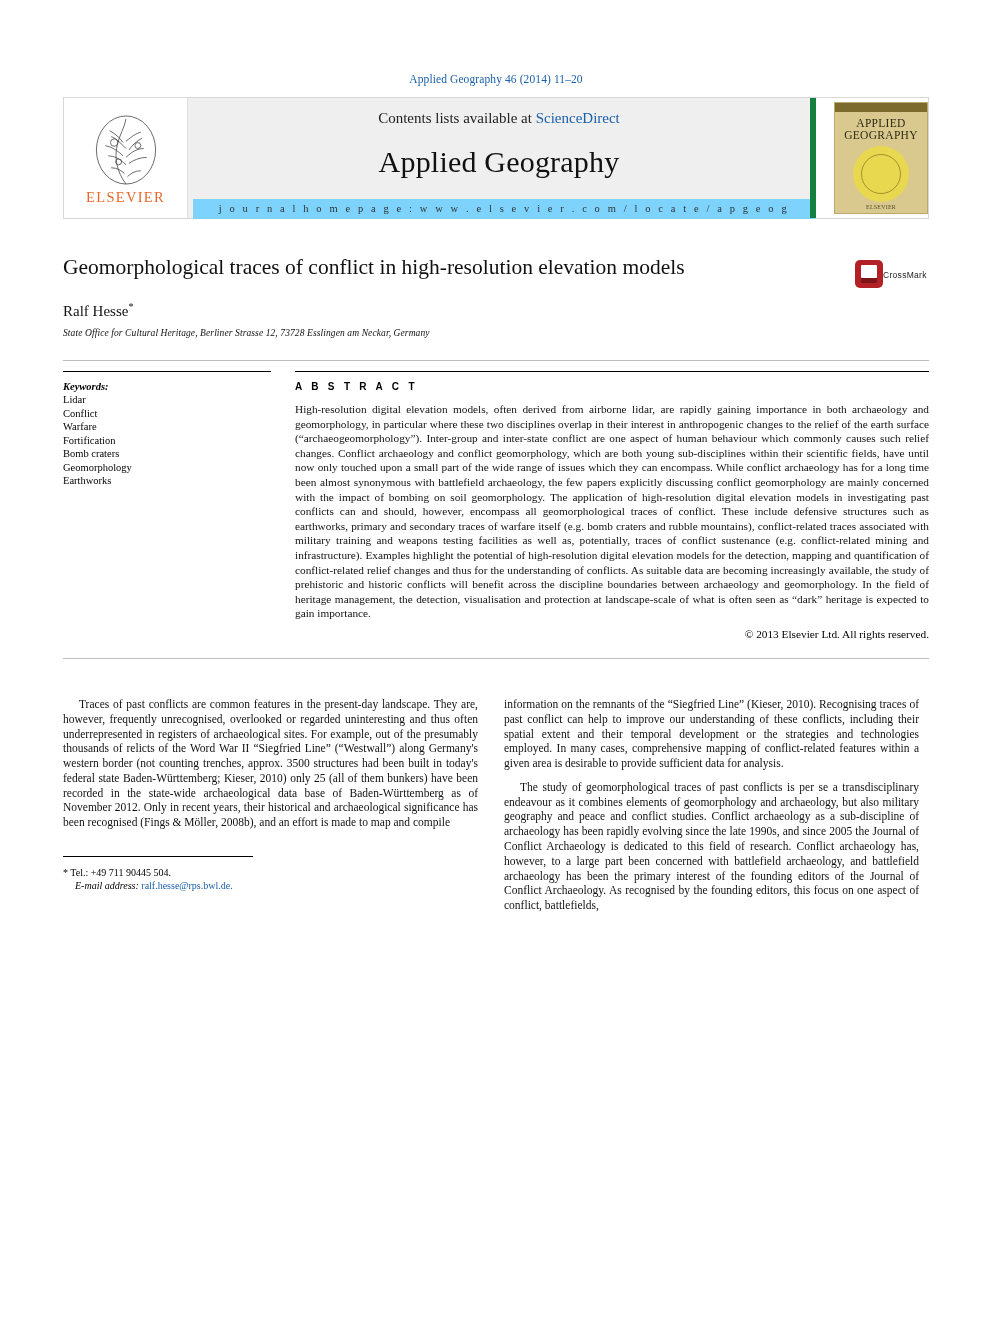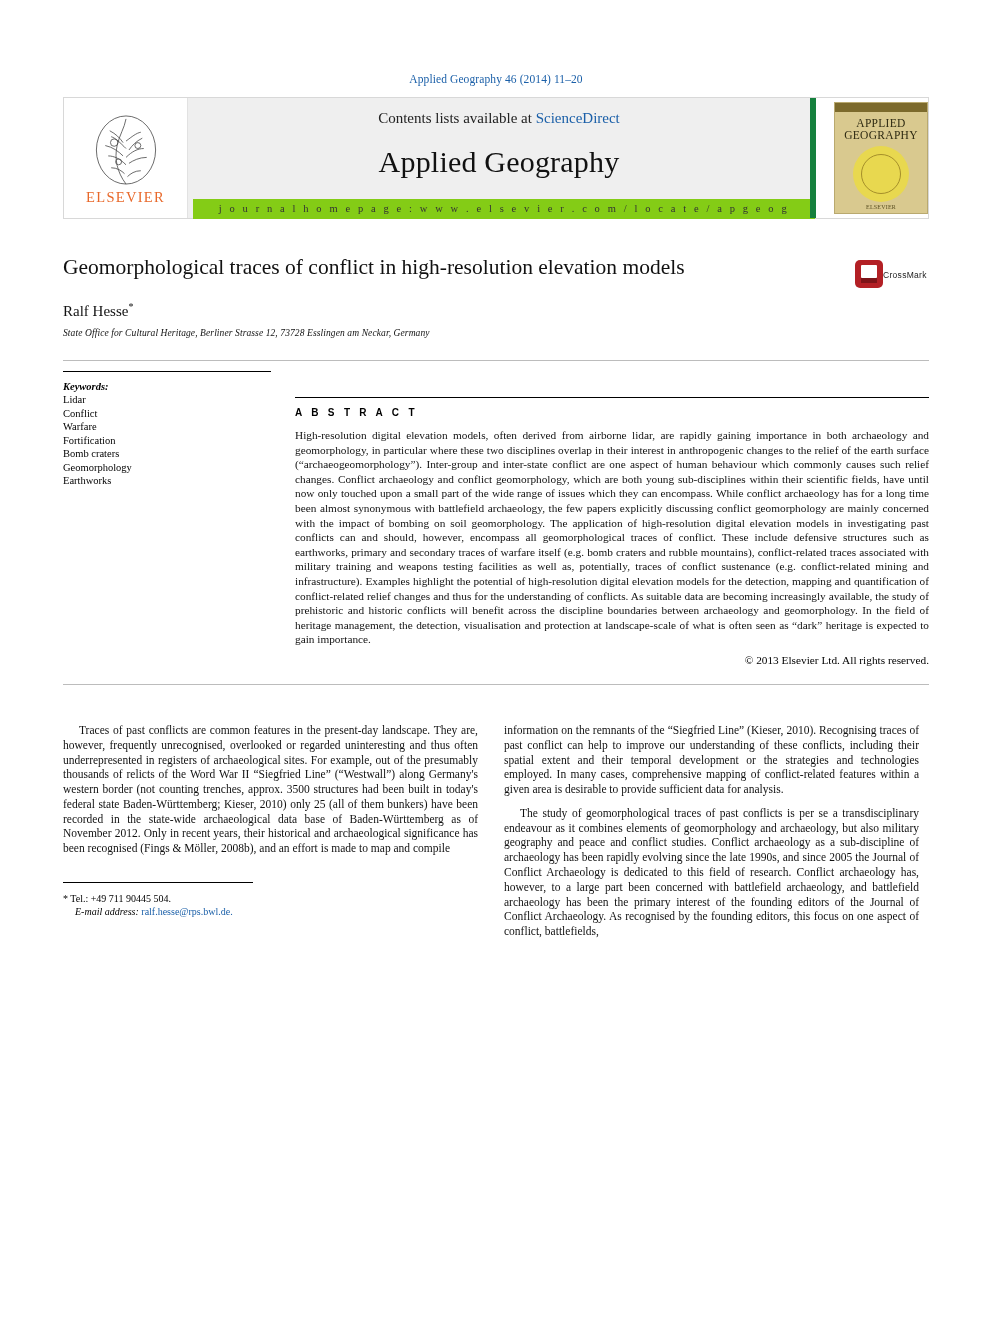--- a/index.html
+++ b/index.html
@@ -83,21 +83,21 @@
   .journal-title {
     font-size: 30px;
     font-family: "Liberation Serif", serif;
     color: #111;
     margin-top: 18px;
     letter-spacing: 0.2px;
   }
   .homepage-bar {
     margin-top: 20px;
     width: 100%;
-    background: #84cc16;
+    background: #7dd3fc;
     text-align: center;
     font-size: 10.5px;
     letter-spacing: 2.6px;
     color: #333;
     padding: 4px 0 5px 0;
     box-sizing: border-box;
     margin-left: 10px;
   }
   .mast-right {
     width: 118px;
@@ -246,21 +246,20 @@
     font-style: italic;
     font-weight: bold;
     margin-bottom: 1px;
   }
   .kw-item {
     font-size: 10.5px;
     line-height: 13.5px;
   }
   .abstract-col {
     flex: 1;
-    margin-top: 26px;
   }
   .abs-rule {
     border-top: 1px solid #000;
     margin-bottom: 9px;
   }
   .abs-head {
     font-family: "Liberation Sans", sans-serif;
     font-size: 10px;
     letter-spacing: 3.3px;
     font-weight: bold;

